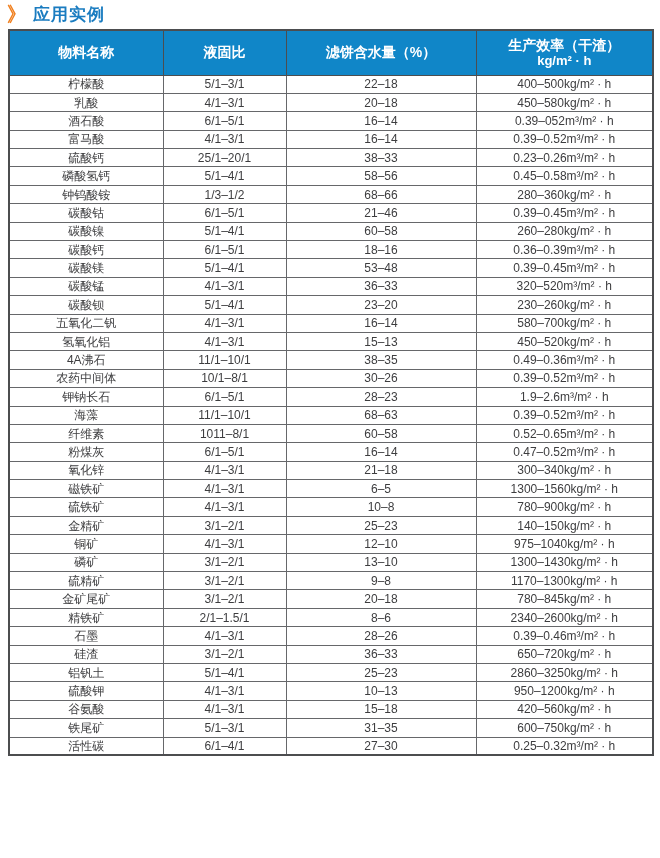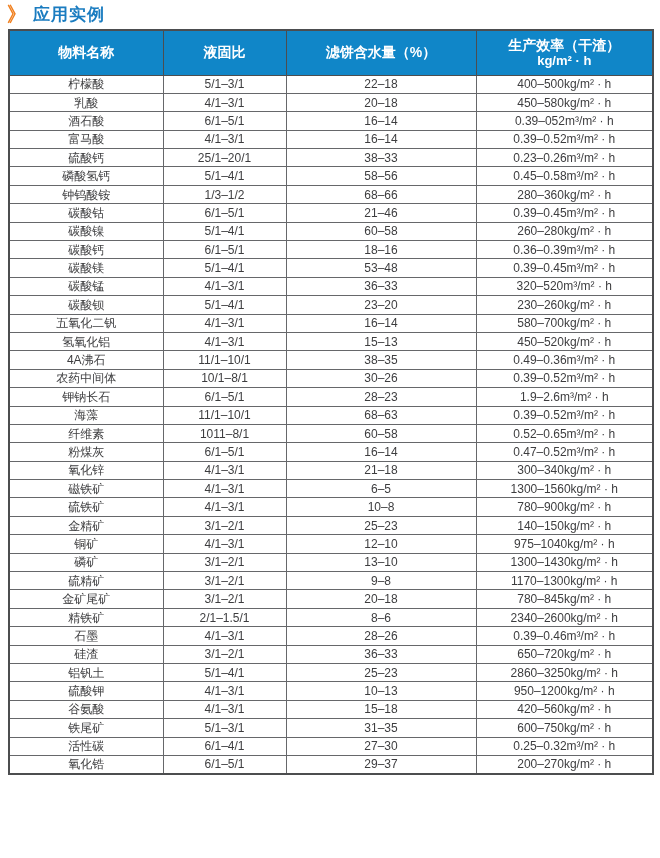--- a/index.html
+++ b/index.html
@@ -334,22 +334,16 @@
     <td>600–750kg/m² · h</td>
   </tr>
 
   <tr>
     <td>活性碳</td>
     <td>6/1–4/1</td>
     <td>27–30</td>
     <td>0.25–0.32m³/m² · h</td>
   </tr>
 
-  <tr>
-    <td>氧化锆</td>
-    <td>6/1–5/1</td>
-    <td>29–37</td>
-    <td>200–270kg/m² · h</td>
-  </tr>
 </tbody>
   </table>
 
 </div>
 
 </body></html>

